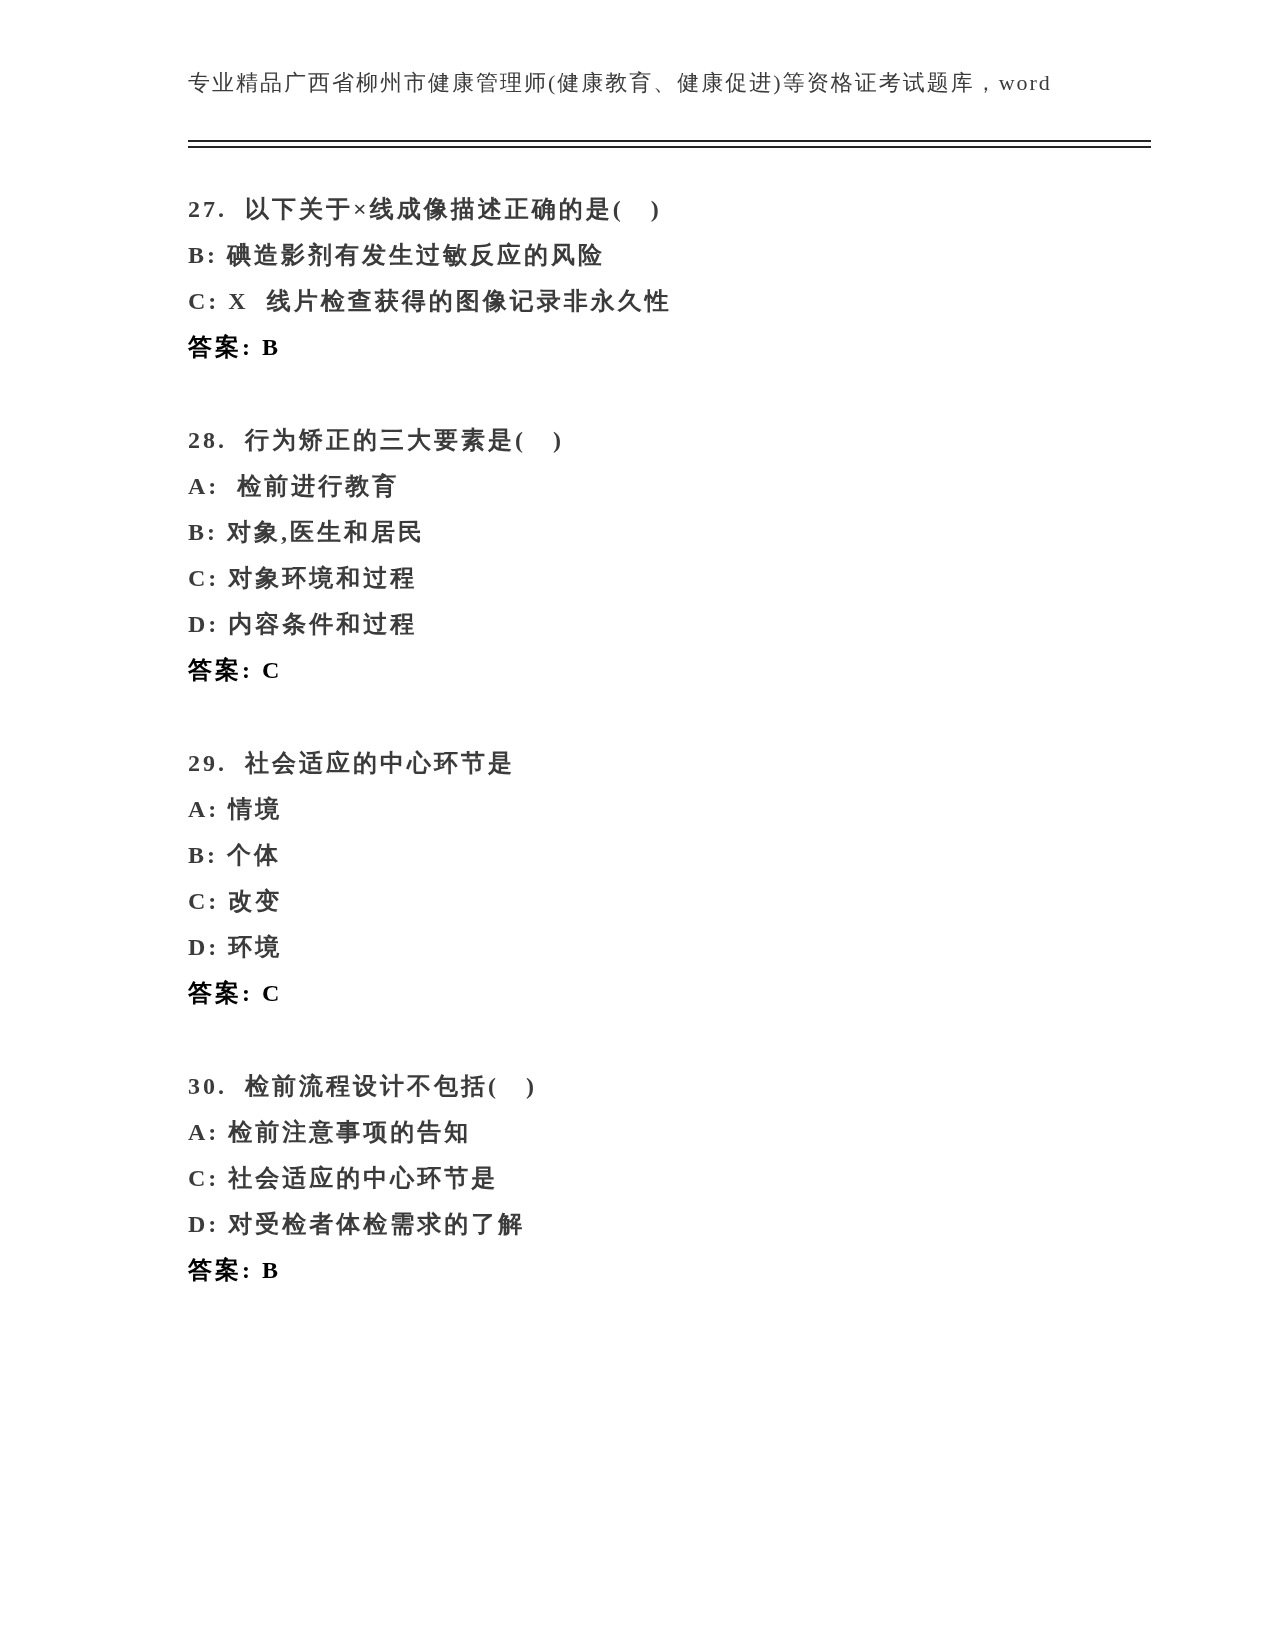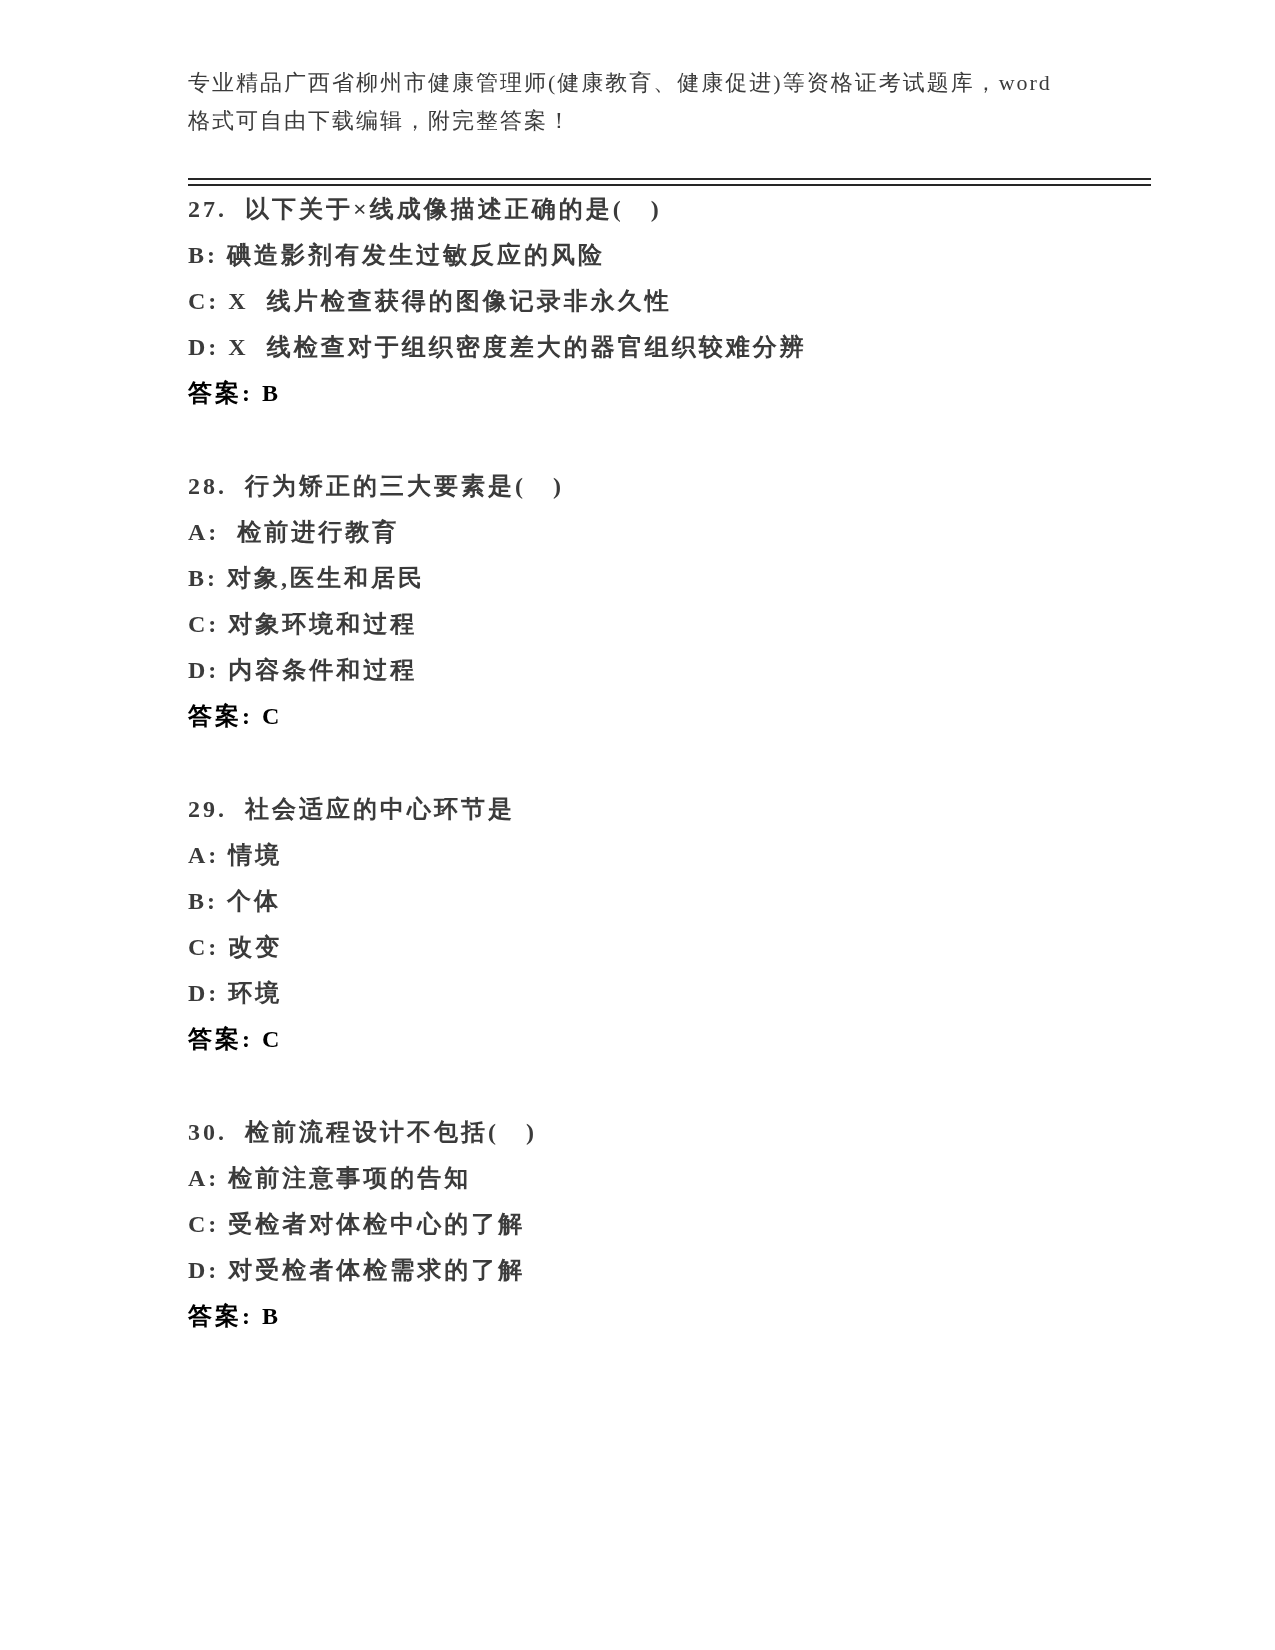--- a/index.html
+++ b/index.html
@@ -56,31 +56,29 @@
     color: #000000;
   }
 </style>
 </head>
 <body>
 
 <div class="page">
 
   <div class="header">
     <div class="header-line">专业精品广西省柳州市健康管理师(健康教育、健康促进)等资格证考试题库，word</div>
-    <div class="header-line">格式可自由下载编辑，附完整答案！</div>
     <div class="header-rule"></div>
   </div>
 
   <div class="content">
 
     <div class="question">
       <div class="line">27.  以下关于×线成像描述正确的是(   )</div>
       <div class="line">B: 碘造影剂有发生过敏反应的风险</div>
       <div class="line">C: X  线片检查获得的图像记录非永久性</div>
-      <div class="line">D: X  线检查对于组织密度差大的器官组织较难分辨</div>
       <div class="line answer">答案: B</div>
     </div>
 
     <div class="question">
       <div class="line">28.  行为矫正的三大要素是(   )</div>
       <div class="line">A:  检前进行教育</div>
       <div class="line">B: 对象,医生和居民</div>
       <div class="line">C: 对象环境和过程</div>
       <div class="line">D: 内容条件和过程</div>
       <div class="line answer">答案: C</div>
@@ -91,19 +89,19 @@
       <div class="line">A: 情境</div>
       <div class="line">B: 个体</div>
       <div class="line">C: 改变</div>
       <div class="line">D: 环境</div>
       <div class="line answer">答案: C</div>
     </div>
 
     <div class="question">
       <div class="line">30.  检前流程设计不包括(   )</div>
       <div class="line">A: 检前注意事项的告知</div>
-      <div class="line">C: 受检者对体检中心的了解</div>
+      <div class="line">C: 社会适应的中心环节是</div>
       <div class="line">D: 对受检者体检需求的了解</div>
       <div class="line answer">答案: B</div>
     </div>
 
   </div>
 </div>
 
 </body></html>

